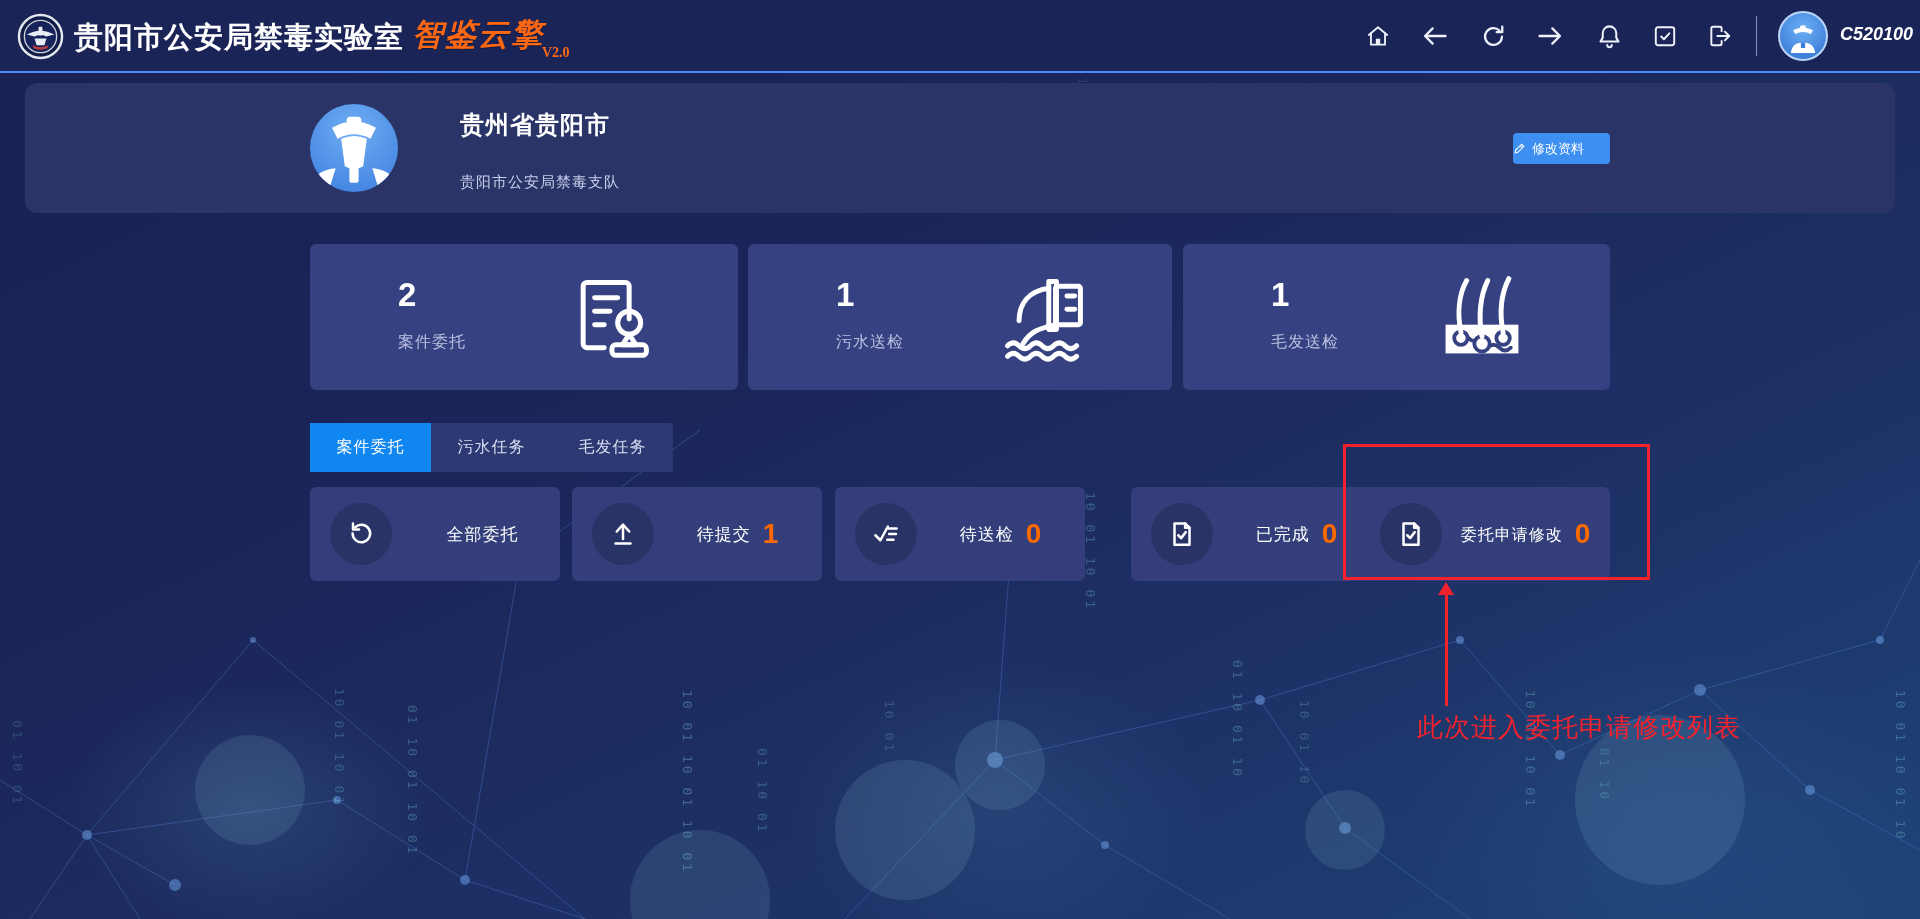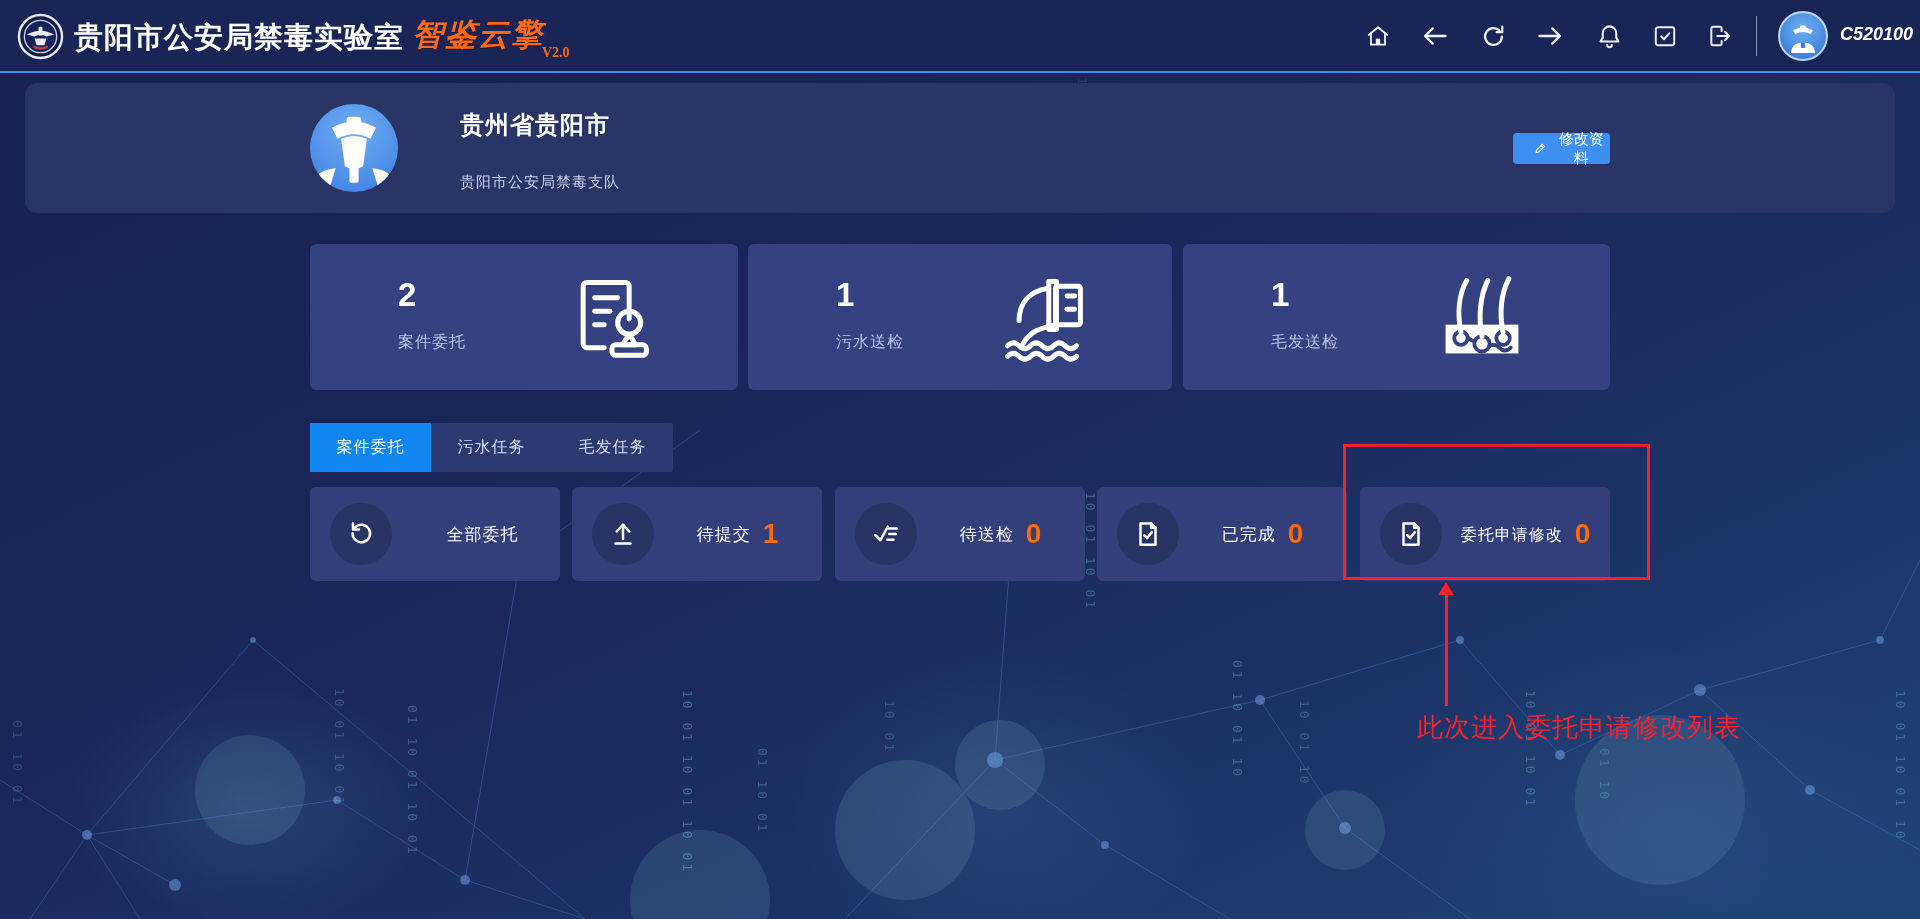--- a/index.html
+++ b/index.html
@@ -36,22 +36,22 @@
     background:radial-gradient(circle at 50% 35%, #6db1f5, #2f6fd0); display:flex; align-items:center; justify-content:center; cursor:pointer; border:2px solid #bcd6f7;}
   .husername { position:absolute; left:1840px; top:24px; font-size:18px; font-style:italic; font-weight:bold; color:#ffffff; }
 
   
   .banner { position:absolute; left:25px; top:83px; width:1870px; height:130px; background:#2b3467; border-radius:12px; z-index:2; }
   .pavatar { position:absolute; left:285px; top:21px; width:88px; height:88px; border-radius:50%;
     background:radial-gradient(circle at 50% 30%, #70aef2, #3b7de0); overflow:hidden; }
   .pname { position:absolute; left:435px; top:26px; font-size:24px; font-weight:bold; color:#ffffff; letter-spacing:1px; }
   .pdept { position:absolute; left:435px; top:90px; font-size:15px; color:#c6cdea; letter-spacing:1px; }
   .edit-btn { position:absolute; left:1488px; top:50px; width:97px; height:31px; background:#3d8ff2; border:none;
-    border-radius:4px; color:#ffffff; font-size:15px; cursor:pointer; display:flex; align-items:center; justify-content:flex-start; gap:6px;
-    font-family:"Liberation Sans", sans-serif;padding-left:21px; }
+    border-radius:4px; color:#ffffff; font-size:13px; cursor:pointer; display:flex; align-items:center; justify-content:flex-start; gap:6px;
+    font-family:"Liberation Sans", sans-serif; }
 
   
   .card { position:absolute; top:244px; height:146px; background:#364181; border-radius:6px; z-index:2; }
   .card-num { position:absolute; left:88px; top:32px; font-size:33px; font-weight:bold; color:#ffffff; }
   .card-lbl { position:absolute; left:88px; top:88px; font-size:16px; color:#b9c0e0; letter-spacing:1px; }
   .card-icon { position:absolute; right:82px; top:27px; width:92px; height:92px; }
   .card-icon svg { width:100%; height:100%; stroke:#ffffff; fill:none; stroke-width:2.6; stroke-linecap:round; stroke-linejoin:round; }
 
   
   .tabbar { position:absolute; left:310px; top:423px; width:363px; height:49px; background:#2d3972; border-radius:2px; display:flex; z-index:2; }
@@ -326,21 +326,21 @@
       <svg width="30" height="30" viewBox="0 0 24 24">
           <polyline points="3.5 13 7.5 17 13.5 6"></polyline>
           <line x1="14" y1="7.5" x2="20.5" y2="7.5"></line>
           <line x1="14.5" y1="12" x2="20" y2="12"></line>
           <line x1="13" y1="16.5" x2="18" y2="16.5"></line>
         </svg>
     </div>
     <div class="albl"><span>待送检</span><span class="cnt">0</span></div>
   </div>
 
-  <div class="abtn" style="left:1097px;">
+  <div class="abtn" style="left:1131px;">
     <div class="icircle">
       <svg width="30" height="30" viewBox="0 0 24 24">
           <path d="M6 3.5 h8.5 L18 7 v13.5 H6 z"></path>
           <polyline points="14.5 3.5 14.5 7 18 7"></polyline>
           <polyline points="9 13 11.3 15.3 15 10.5"></polyline>
         </svg>
     </div>
     <div class="albl"><span>已完成</span><span class="cnt">0</span></div>
   </div>
 

